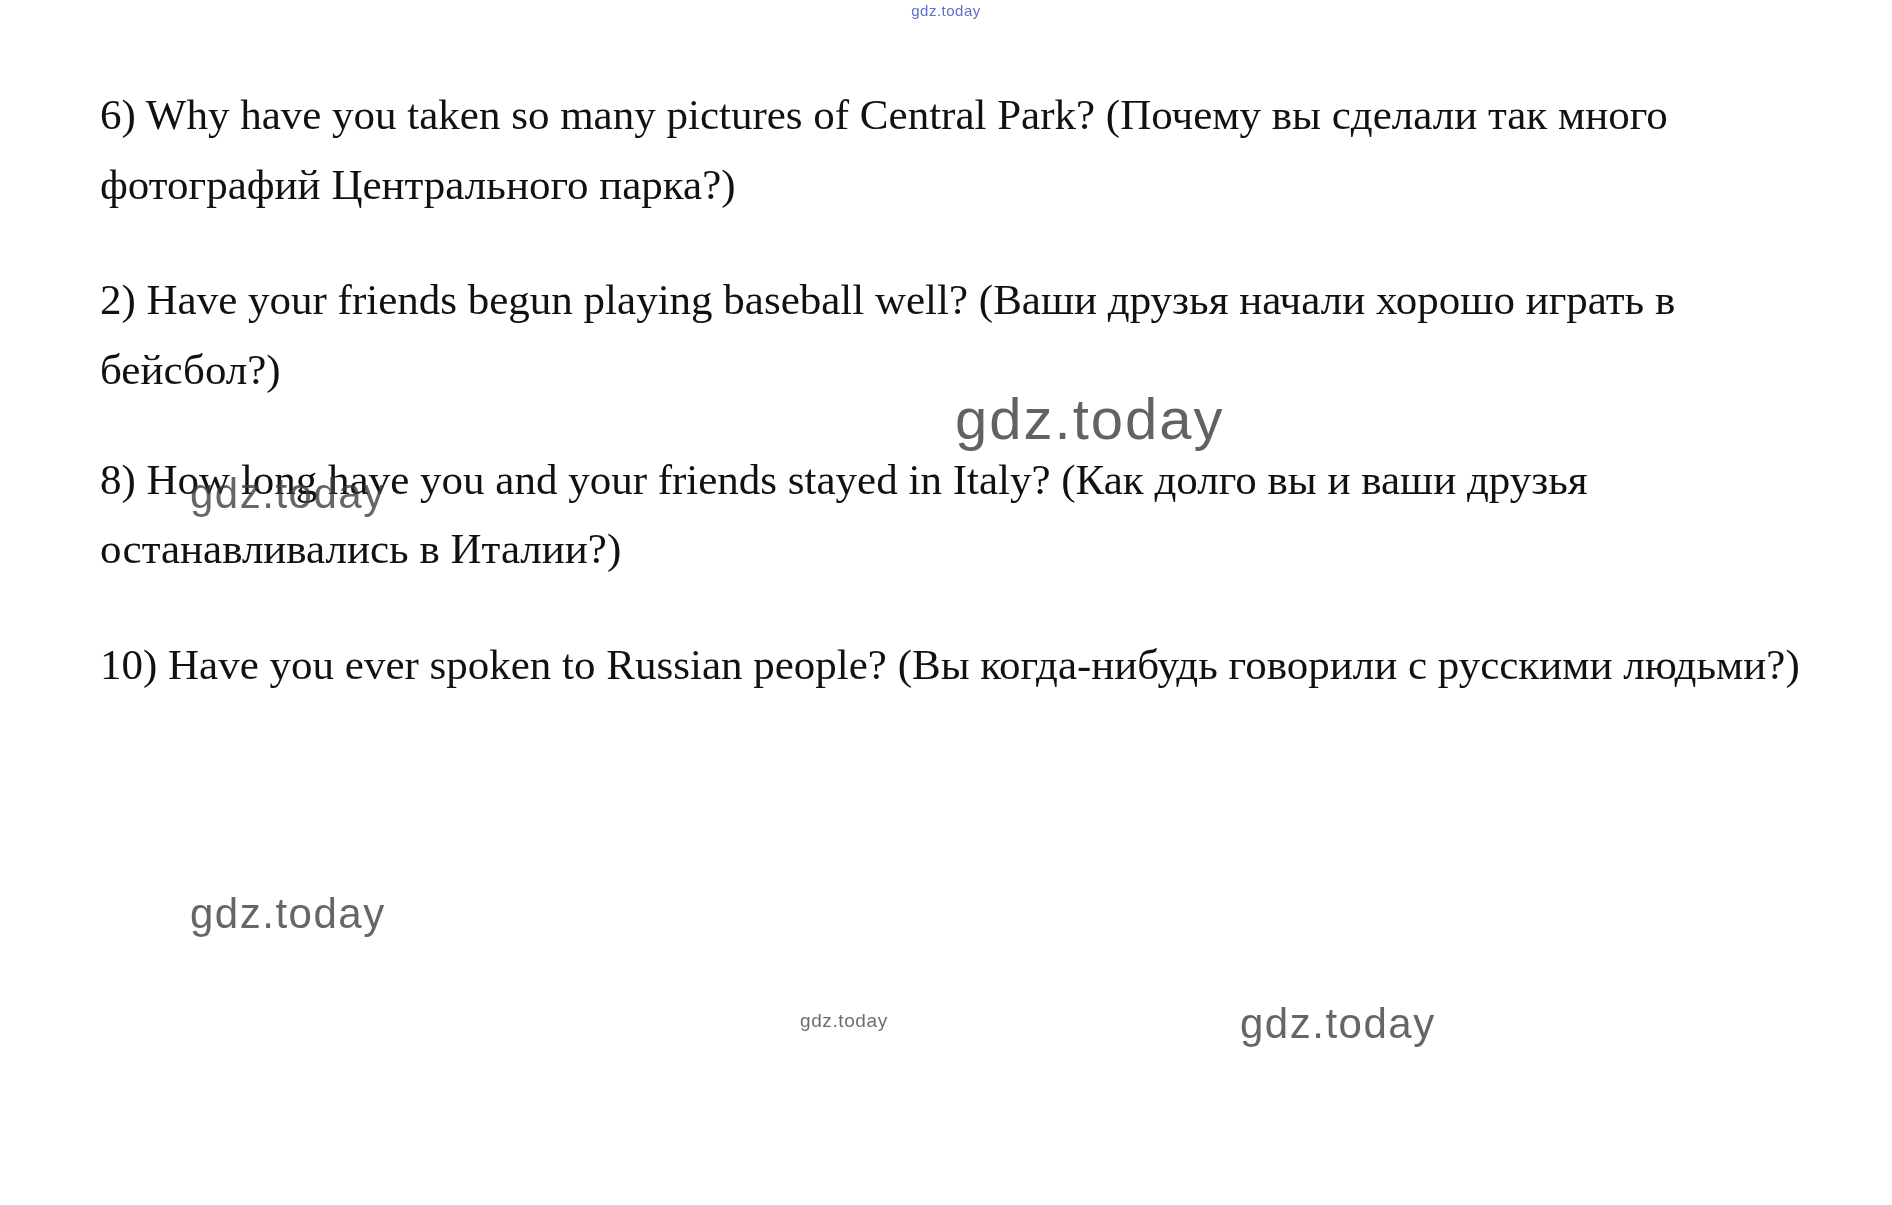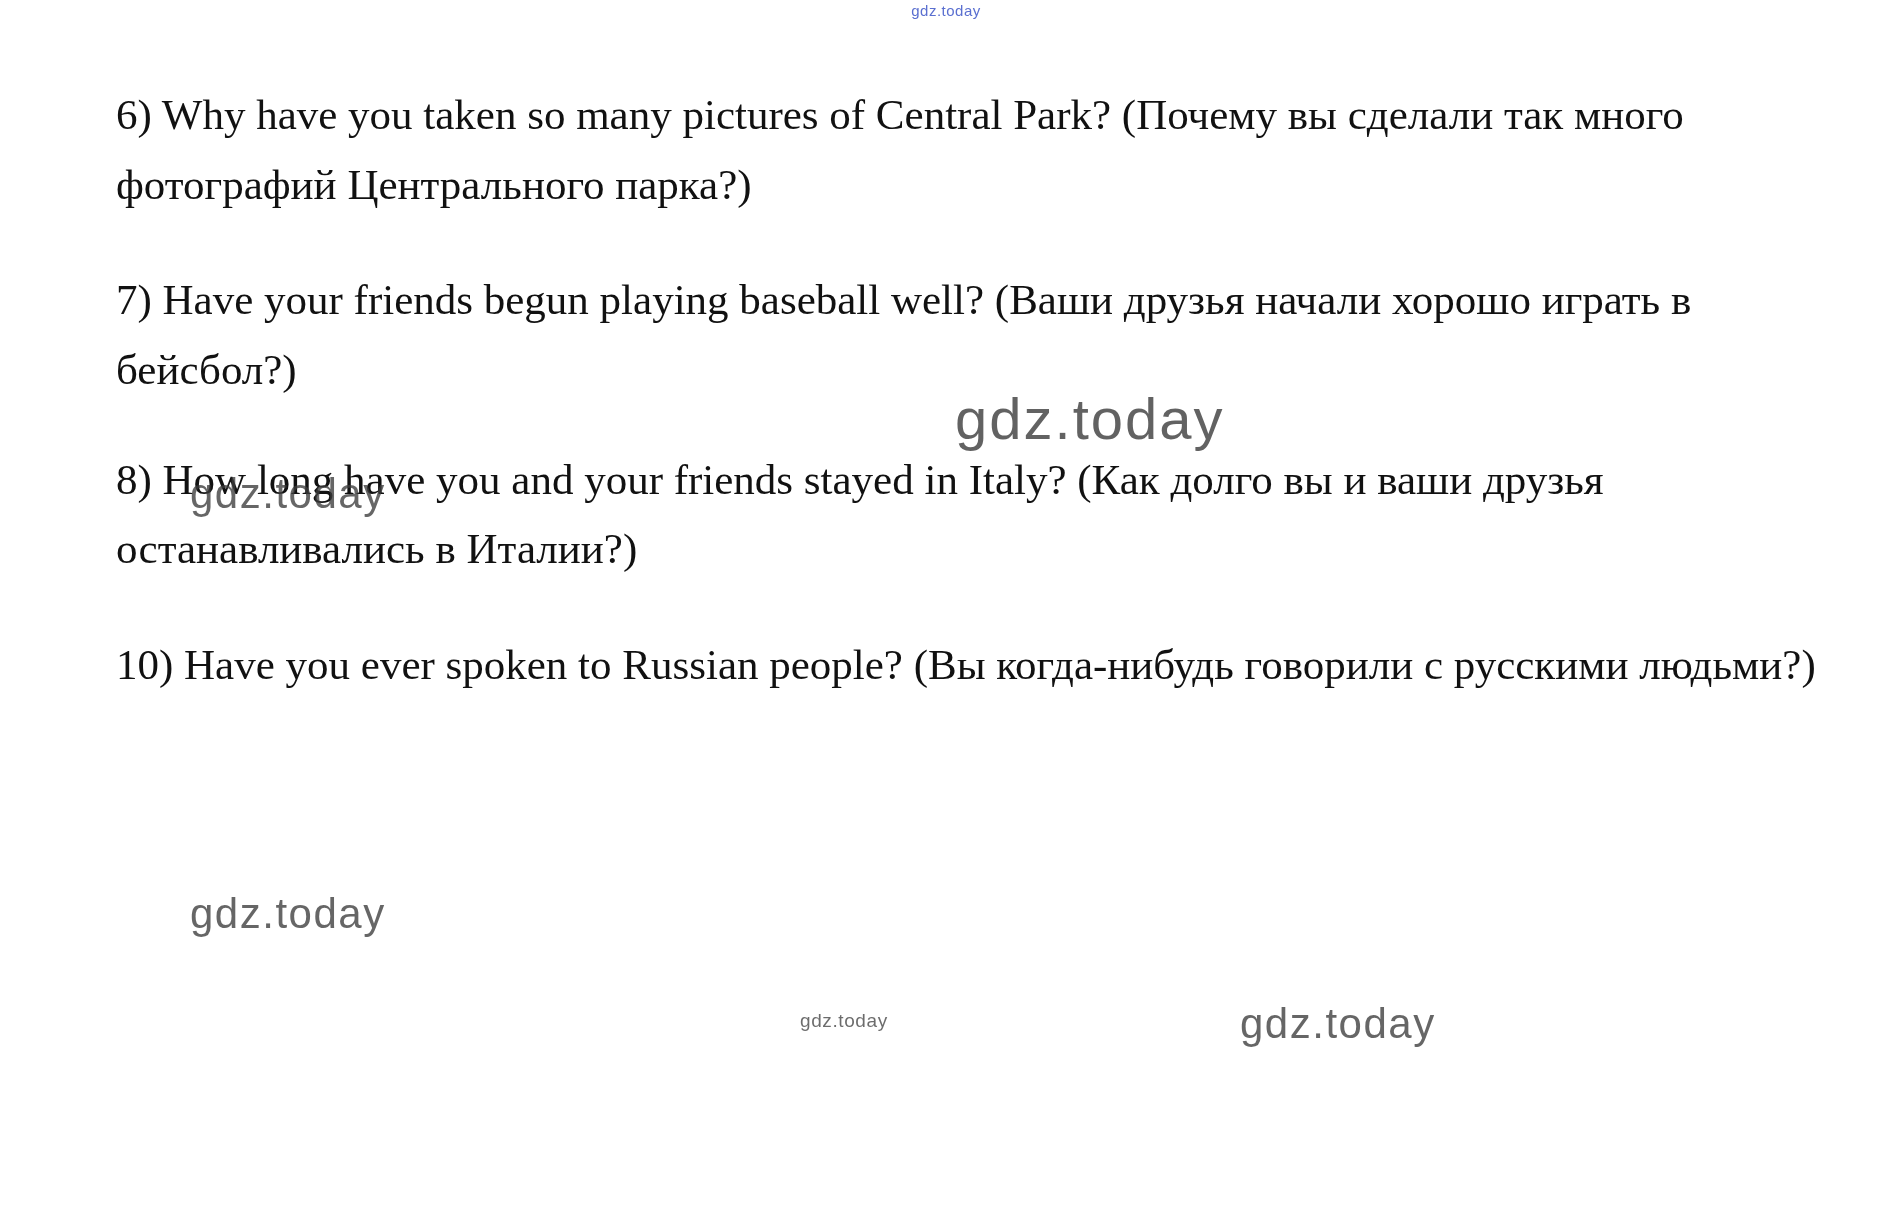--- a/index.html
+++ b/index.html
@@ -26,21 +26,21 @@
     font-family: "Liberation Sans", sans-serif;
     font-size: 15px;
     letter-spacing: 0.5px;
     color: #5a6fd0;
     user-select: none;
   }
 
   
   .content {
     position: absolute;
-    left: 116px;
+    left: 100px;
     top: 80px;
     width: 1700px;
   }
 
   .qitem {
     font-family: "Liberation Serif", serif;
     font-size: 43px;
     line-height: 1.62;
     color: #111111;
     margin: 0 0 46px 0;
@@ -86,21 +86,21 @@
 </style>
 </head>
 <body>
 
 <div class="top-watermark">gdz.today</div>
 
 <div class="content">
 
   <p class="qitem">6) Why have you taken so many pictures of Central Park? (Почему вы сделали так много фотографий Центрального парка?)</p>
 
-  <p class="qitem tight">7) Have your friends begun playing baseball well? (Ваши друзья начали хорошо играть в бейсбол?)</p>
+  <p class="qitem tight">2) Have your friends begun playing baseball well? (Ваши друзья начали хорошо играть в бейсбол?)</p>
 
   <p class="qitem">8) How long have you and your friends stayed in Italy? (Как долго вы и ваши друзья останавливались в Италии?)</p>
 
 
   <p class="qitem">10) Have you ever spoken to Russian people? (Вы когда-нибудь говорили с русскими людьми?)</p>
 
 </div>
 
 <div class="wm wm-big" id="wm1">gdz.today</div>
 

